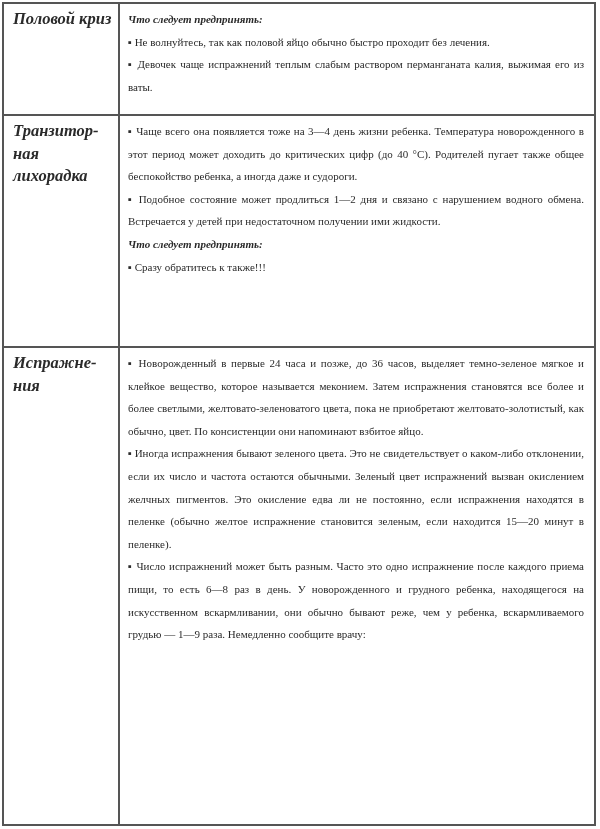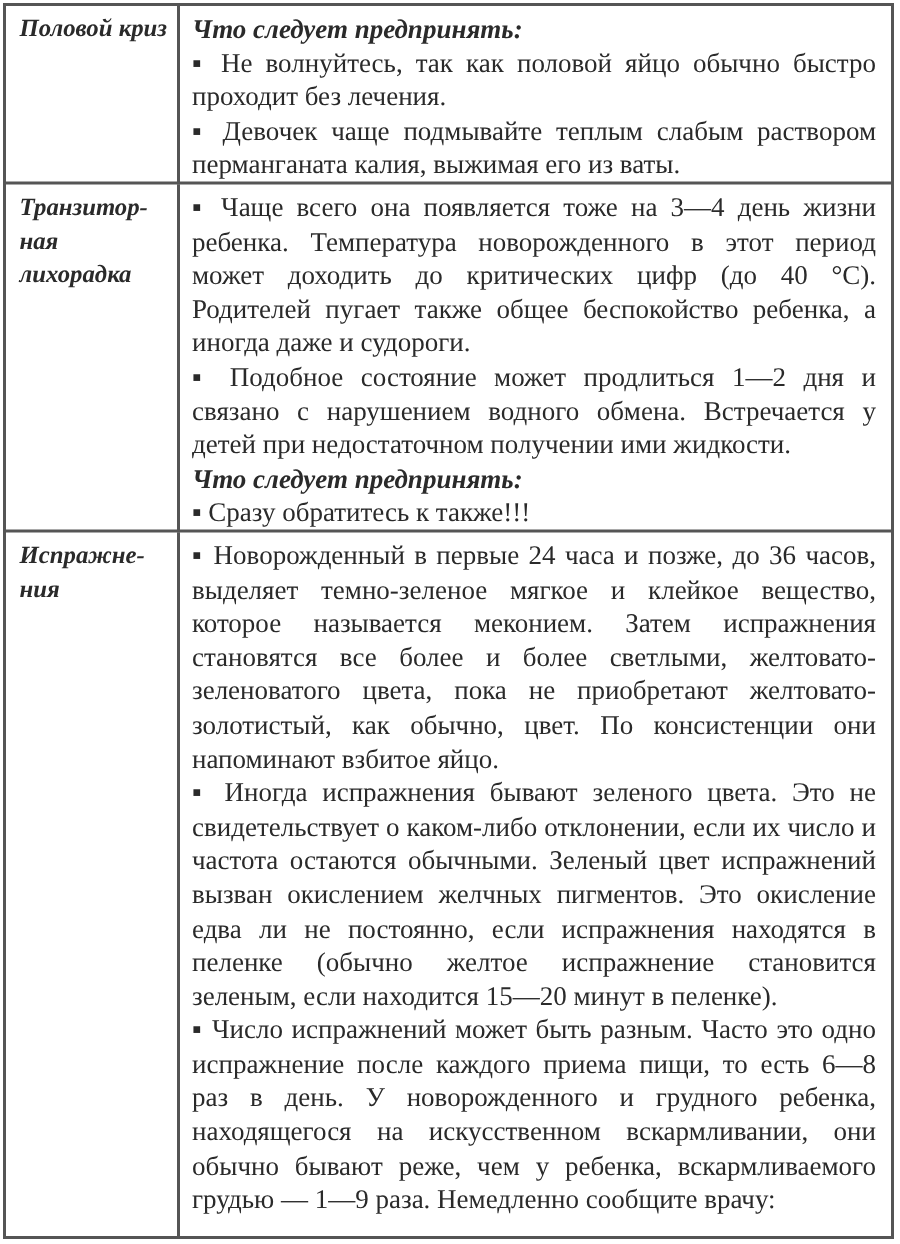--- a/index.html
+++ b/index.html
@@ -11,42 +11,42 @@
   }
   table { border-collapse: collapse; width: 100%; height: 100%; table-layout: fixed; }
   td { vertical-align: top; border: 2px solid #555; padding: 4px 10px 0 8px; }
   tr:first-child td { border-top: none; }
   tr:last-child td { border-bottom: none; margin-left: 12px; }
   td:first-child { border-left: none; width: 101px; padding-left: 9px; padding-right: 4px; }
   td:last-child { border-right: none; }
   .term {
     font-weight: bold; font-style: italic; font-size: 16.5px; line-height: 22.6px;
   }
-  .content { font-size: 18px; line-height: 22.6px; text-align: justify; hyphens: manual; }
+  .content { font-size: 11px; line-height: 22.6px; text-align: justify; hyphens: manual; }
   .content p { margin: 0; }
   .heading { font-weight: bold; font-style: italic; }
   .bullet::before { content: "\25AA\00A0"; }
   tr.r1 { height: 111px; margin-left: 10px; }
   tr.r2 { height: 232px; margin-top: 21px; }
 </style>
 </head>
 <body>
 
 <div class="page">
   <table>
     <tbody>
         <tr class="r1">
       <td>
             <div class="term">Половой криз</div>
           </td>
       <td>
         <div class="content">
           <p class="heading">Что следует предпринять:</p>
           <p class="bullet">Не волнуйтесь, так как половой яйцо обычно быстро проходит без лечения.</p>
-          <p class="bullet">Девочек чаще подмывайте теплым слабым раствором перманганата калия, выжимая его из ваты.</p>
+          <p class="bullet">Девочек чаще испражнений теплым слабым раствором перманганата калия, выжимая его из ваты.</p>
         </div>
       </td>
     </tr>
     <tr class="r2">
       <td>
             <div class="term">Транзитор­ная лихорадка</div>
           </td>
       <td>
         <div class="content">
           <p class="bullet">Чаще всего она появляется тоже на 3—4 день жизни ребенка. Температура новорожденного в этот период может доходить до критических цифр (до 40 °С). Родителей пугает также общее беспокойство ребенка, а иногда даже и судороги.</p>

